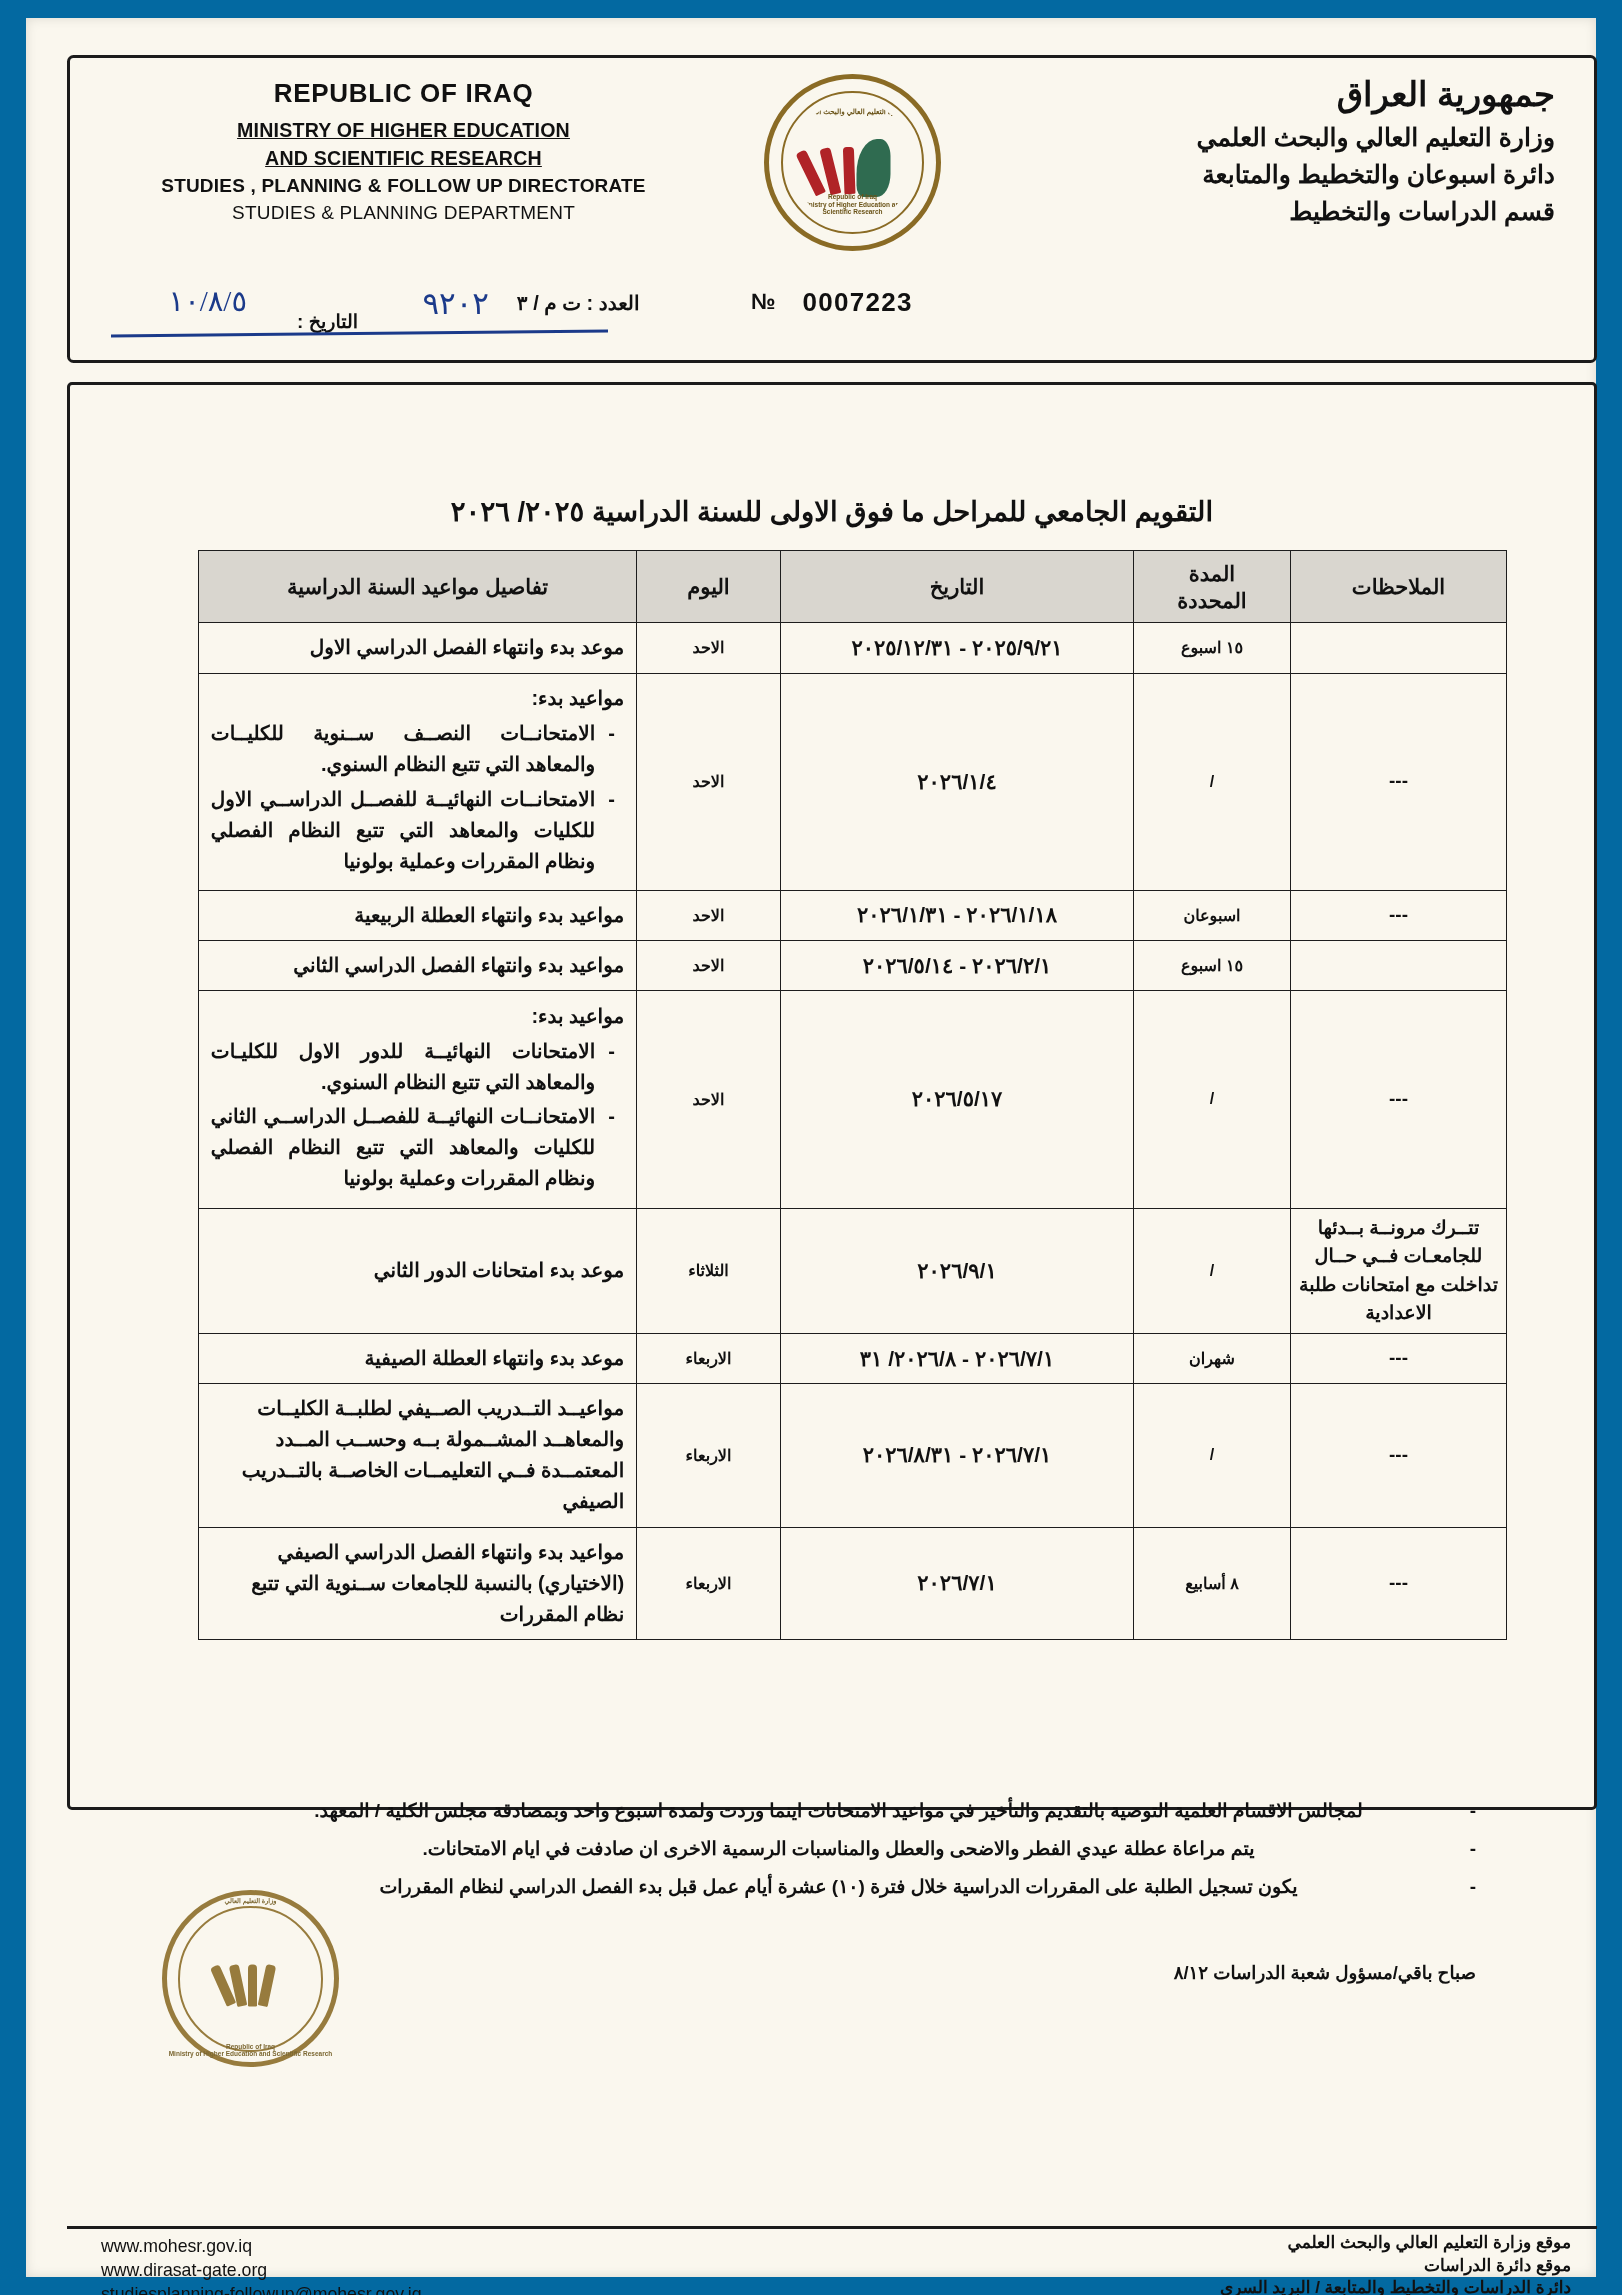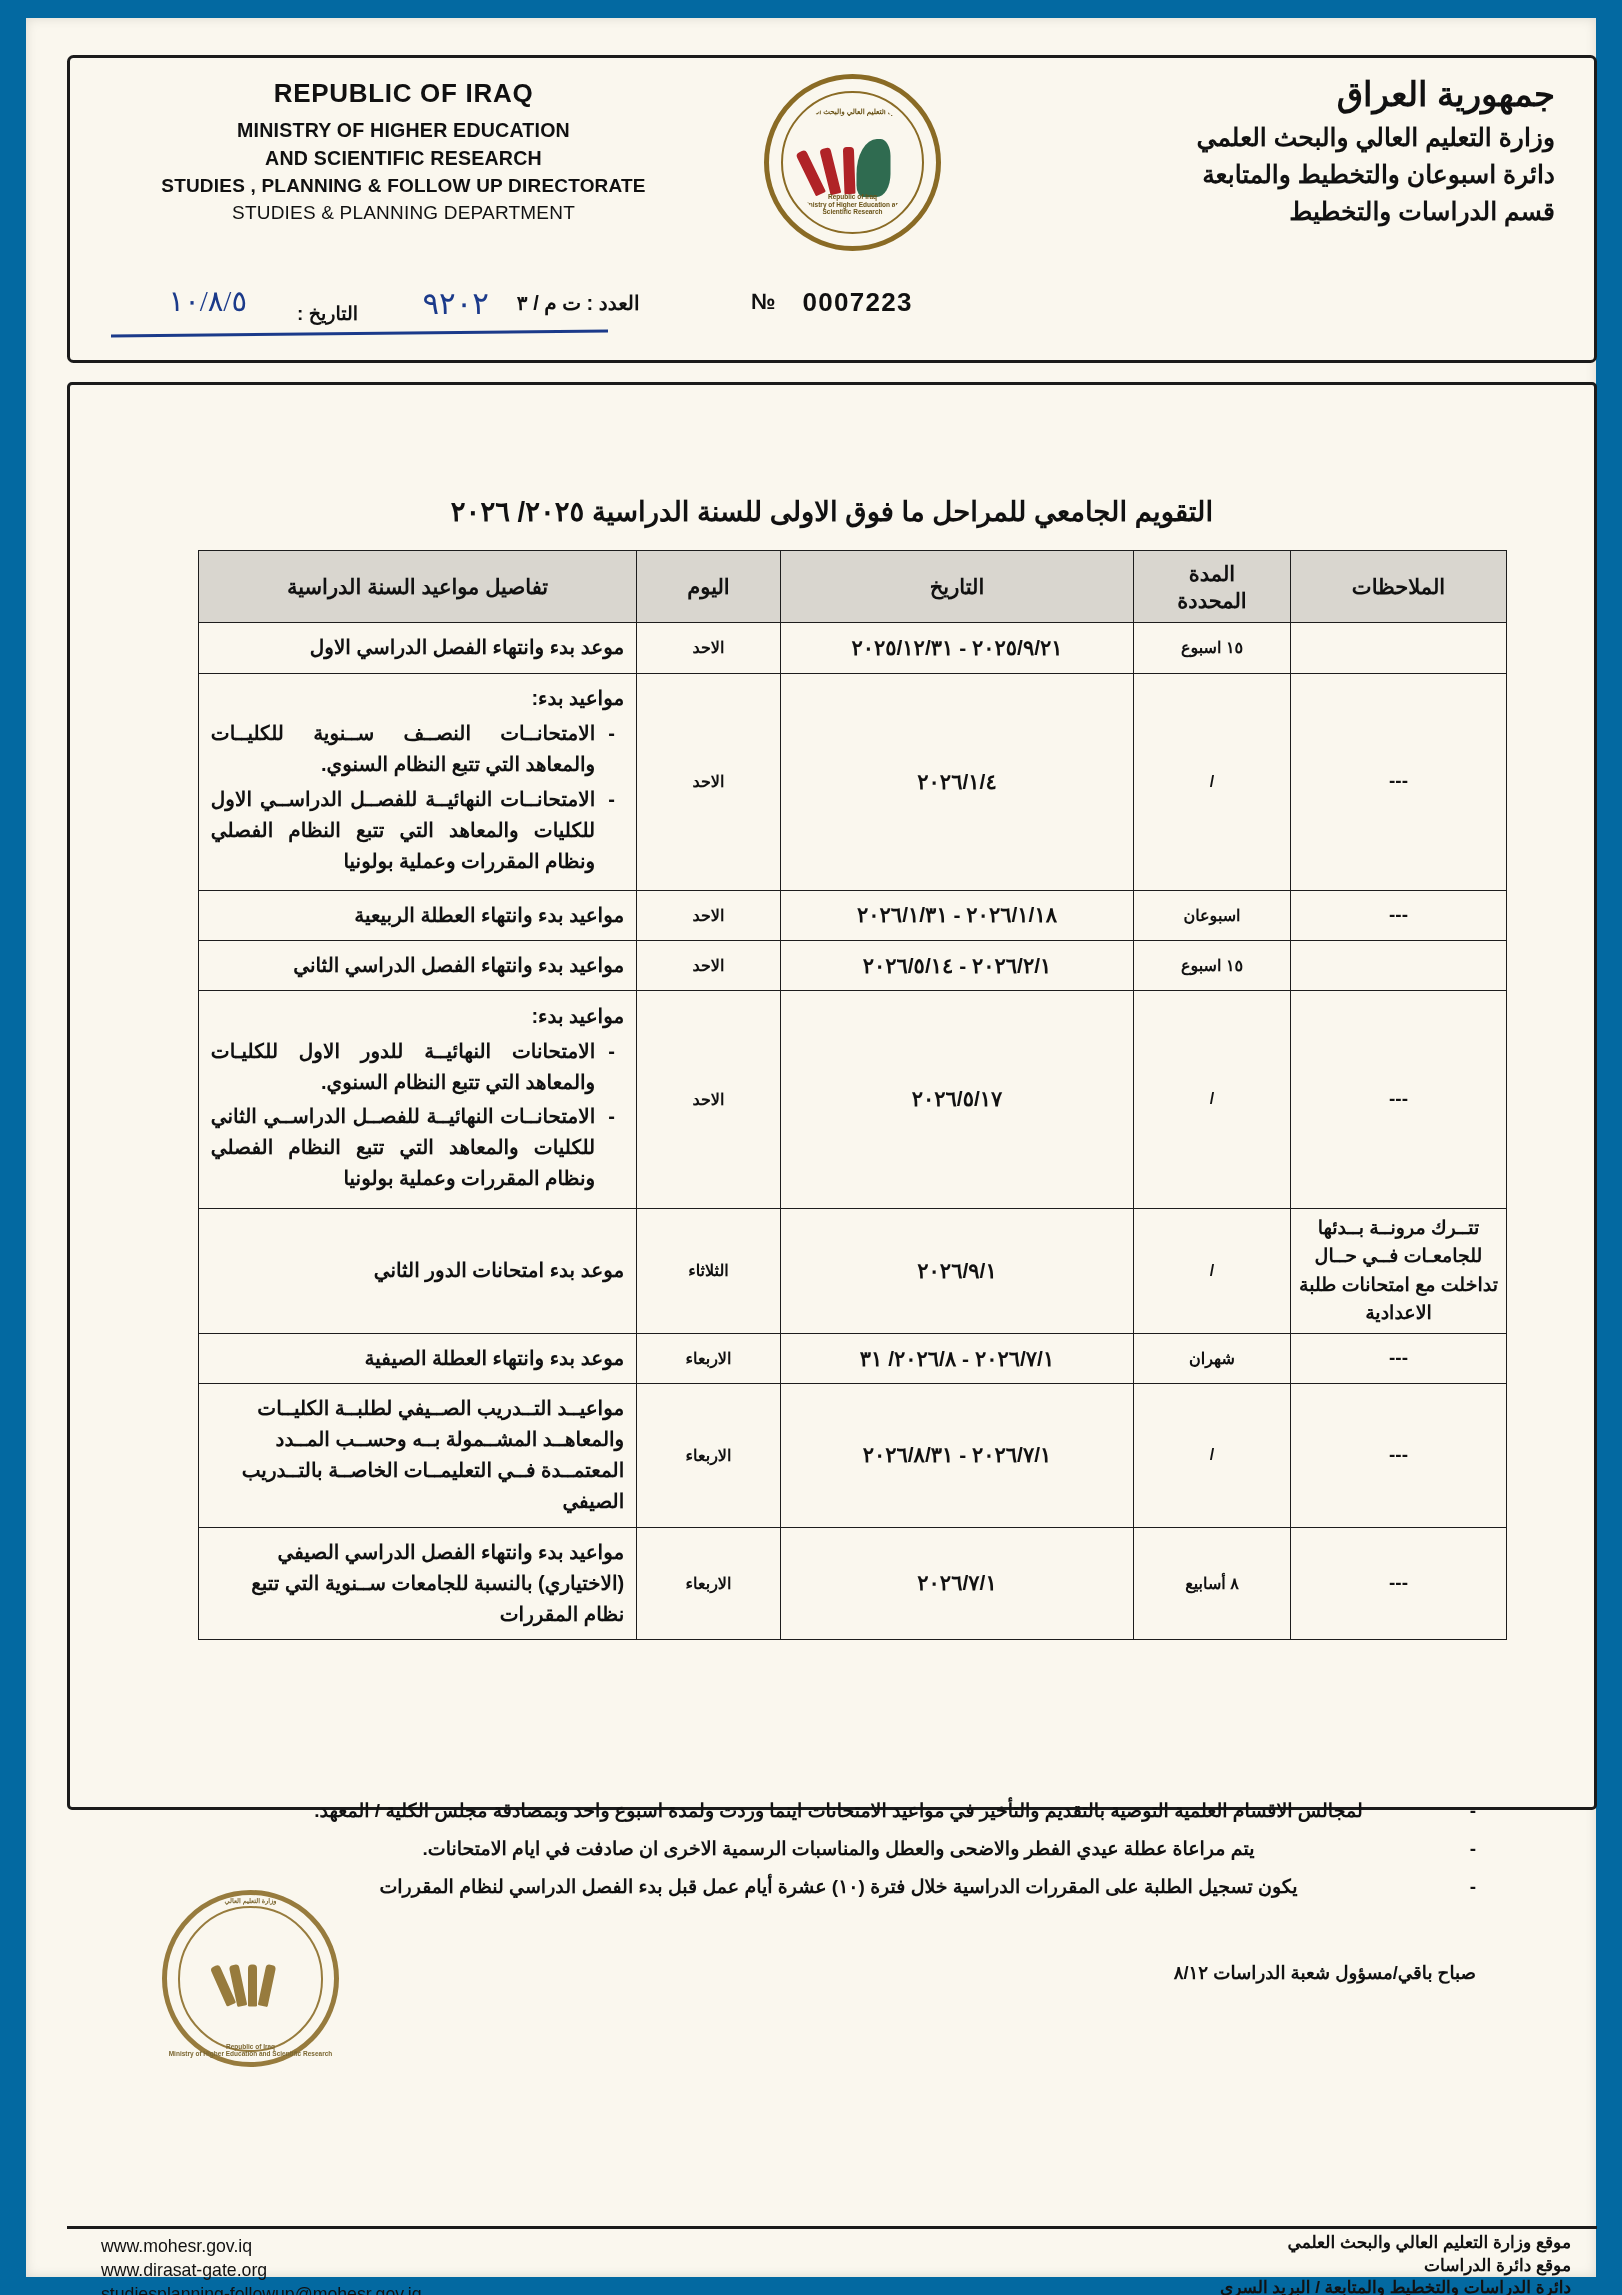--- a/index.html
+++ b/index.html
@@ -190,21 +190,21 @@
     position: absolute;
     right: 157px;
     top: 2.6px;
     font-size: 31px;
     color: #1b3a8a;
     font-family: "Liberation Serif", serif;
   }
   .adad-box .datelabel {
     position: absolute;
     right: 288px;
-    top: 20px;
+    top: 28px;
     font-size: 19px;
     font-weight: bold;
     text-align: center;
   }
   .adad-box .dateval {
     position: absolute;
     right: 399px;
     top: 1.3px;
     font-size: 29px;
     color: #1b3a8a;
@@ -423,21 +423,21 @@
 </head>
 <body>
 
 <div class="page">
   <div class="paper">
 
     <div class="header-box">
 
       <div class="hdr-left">
         <div class="l1">REPUBLIC OF IRAQ</div>
-        <div class="l2" style="white-space: pre-line;">MINISTRY OF HIGHER EDUCATION
+        <div class="l2" style="white-space: pre-line; text-decoration: underline;">MINISTRY OF HIGHER EDUCATION
 AND SCIENTIFIC RESEARCH</div>
         <div class="l3">STUDIES , PLANNING &amp; FOLLOW UP DIRECTORATE</div>
         <div class="l4">STUDIES &amp;  PLANNING DEPARTMENT</div>
       </div>
 
       <div class="emblem">
         <div class="ring"></div>
         <div class="ring2"></div>
         <div class="inner">
           <div class="arcTextTop">وزارة التعليم العالي والبحث العلمي</div>

